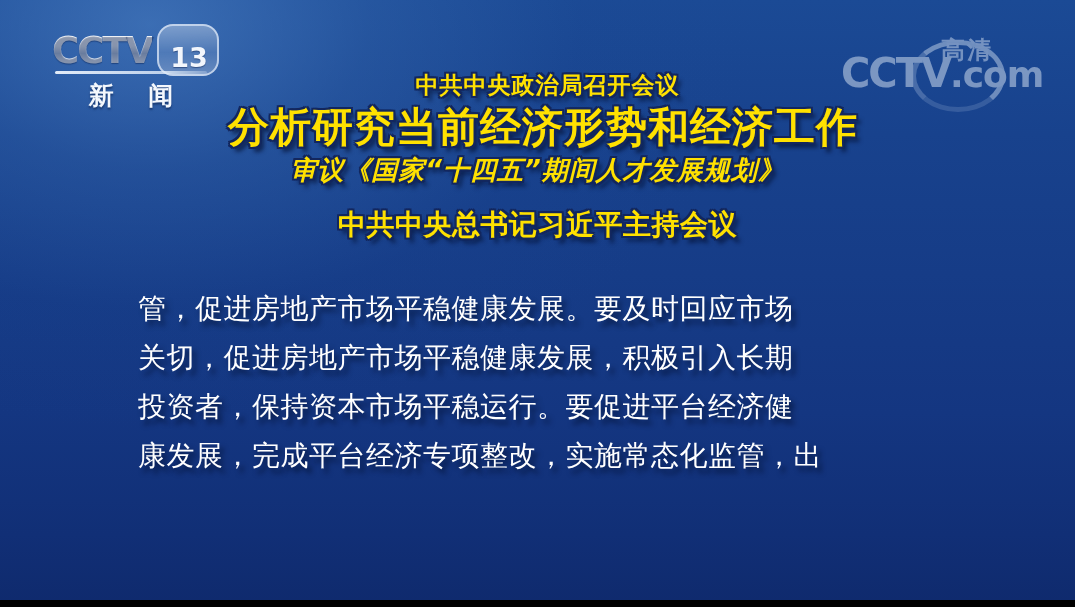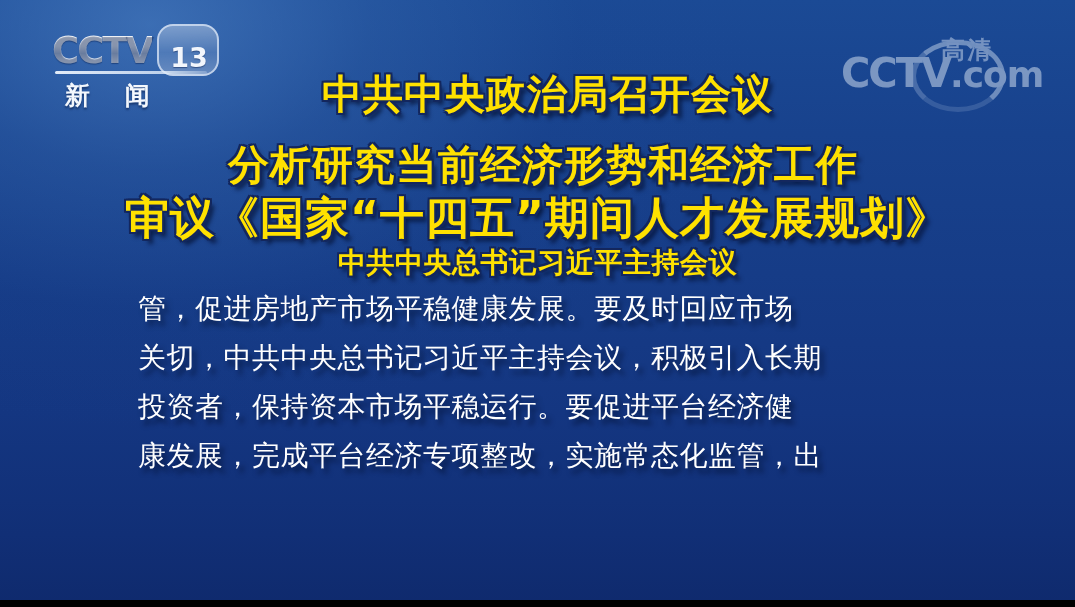--- a/index.html
+++ b/index.html
@@ -79,20 +79,21 @@
   }
   #logo-underline {
     margin: 1px 0 0 3px;
     width: 152px;
     height: 3px;
     border-radius: 2px;
     background: linear-gradient(to right, rgba(236,243,252,0.95), rgba(214,228,246,0.85) 72%, rgba(170,195,230,0.35));
   }
   #channel-sub {
     margin-top: 5px;
+    text-align: center;
     width: 158px;
     font-size: 25px;
     font-weight: bold;
     letter-spacing: 13px;
     text-indent: 13px;
     color: #f4f8fd;
     text-shadow: 0 2px 2px rgba(6,24,66,0.55);
   }
 
   
@@ -154,23 +155,23 @@
     white-space: nowrap;
     line-height: 1.14;
     letter-spacing: 1px;
     text-shadow:
       -2px 0 0 #13275e,  2px 0 0 #13275e,
        0 -2px 0 #13275e,  0 2px 0 #13275e,
       -2px -2px 0 #13275e, 2px -2px 0 #13275e,
       -2px 2px 0 #13275e,  2px 2px 0 #13275e,
        4px 5px 4px rgba(3,14,45,0.75);
   }
-  .hl-1 { font-size: 40px; margin-bottom: 24px; padding-left: 20px; }
+  .hl-1 { font-size: 23px; margin-bottom: 6px; padding-left: 20px; }
   .hl-2 { font-size: 41px; margin-bottom: 5px; margin-left: 11px; }
-  .hl-3 { font-size: 44px; margin-bottom: 4px; }
+  .hl-3 { font-size: 26px; margin-bottom: 23px; font-style: italic; }
   .hl-4 { font-size: 28px; letter-spacing: 0.5px; }
 
   
   #body-copy {
     position: absolute;
     left: 138px;
     top: 284px;
     width: 810px;
   }
   .body-line {
@@ -209,19 +210,19 @@
 
   <div id="headline">
     <div class="hl-line hl-1">中共中央政治局召开会议</div>
     <div class="hl-line hl-2">分析研究当前经济形势和经济工作</div>
     <div class="hl-line hl-3">审议《国家“十四五”期间人才发展规划》</div>
     <div class="hl-line hl-4">中共中央总书记习近平主持会议</div>
   </div>
 
   <div id="body-copy">
     <div class="body-line">管，促进房地产市场平稳健康发展。要及时回应市场</div>
-    <div class="body-line">关切，中共中央总书记习近平主持会议，积极引入长期</div>
+    <div class="body-line">关切，促进房地产市场平稳健康发展，积极引入长期</div>
     <div class="body-line">投资者，保持资本市场平稳运行。要促进平台经济健</div>
     <div class="body-line">康发展，完成平台经济专项整改，实施常态化监管，出</div>
   </div>
 
   <div id="bottom-bar"></div>
 </div>
 
 </body></html>

